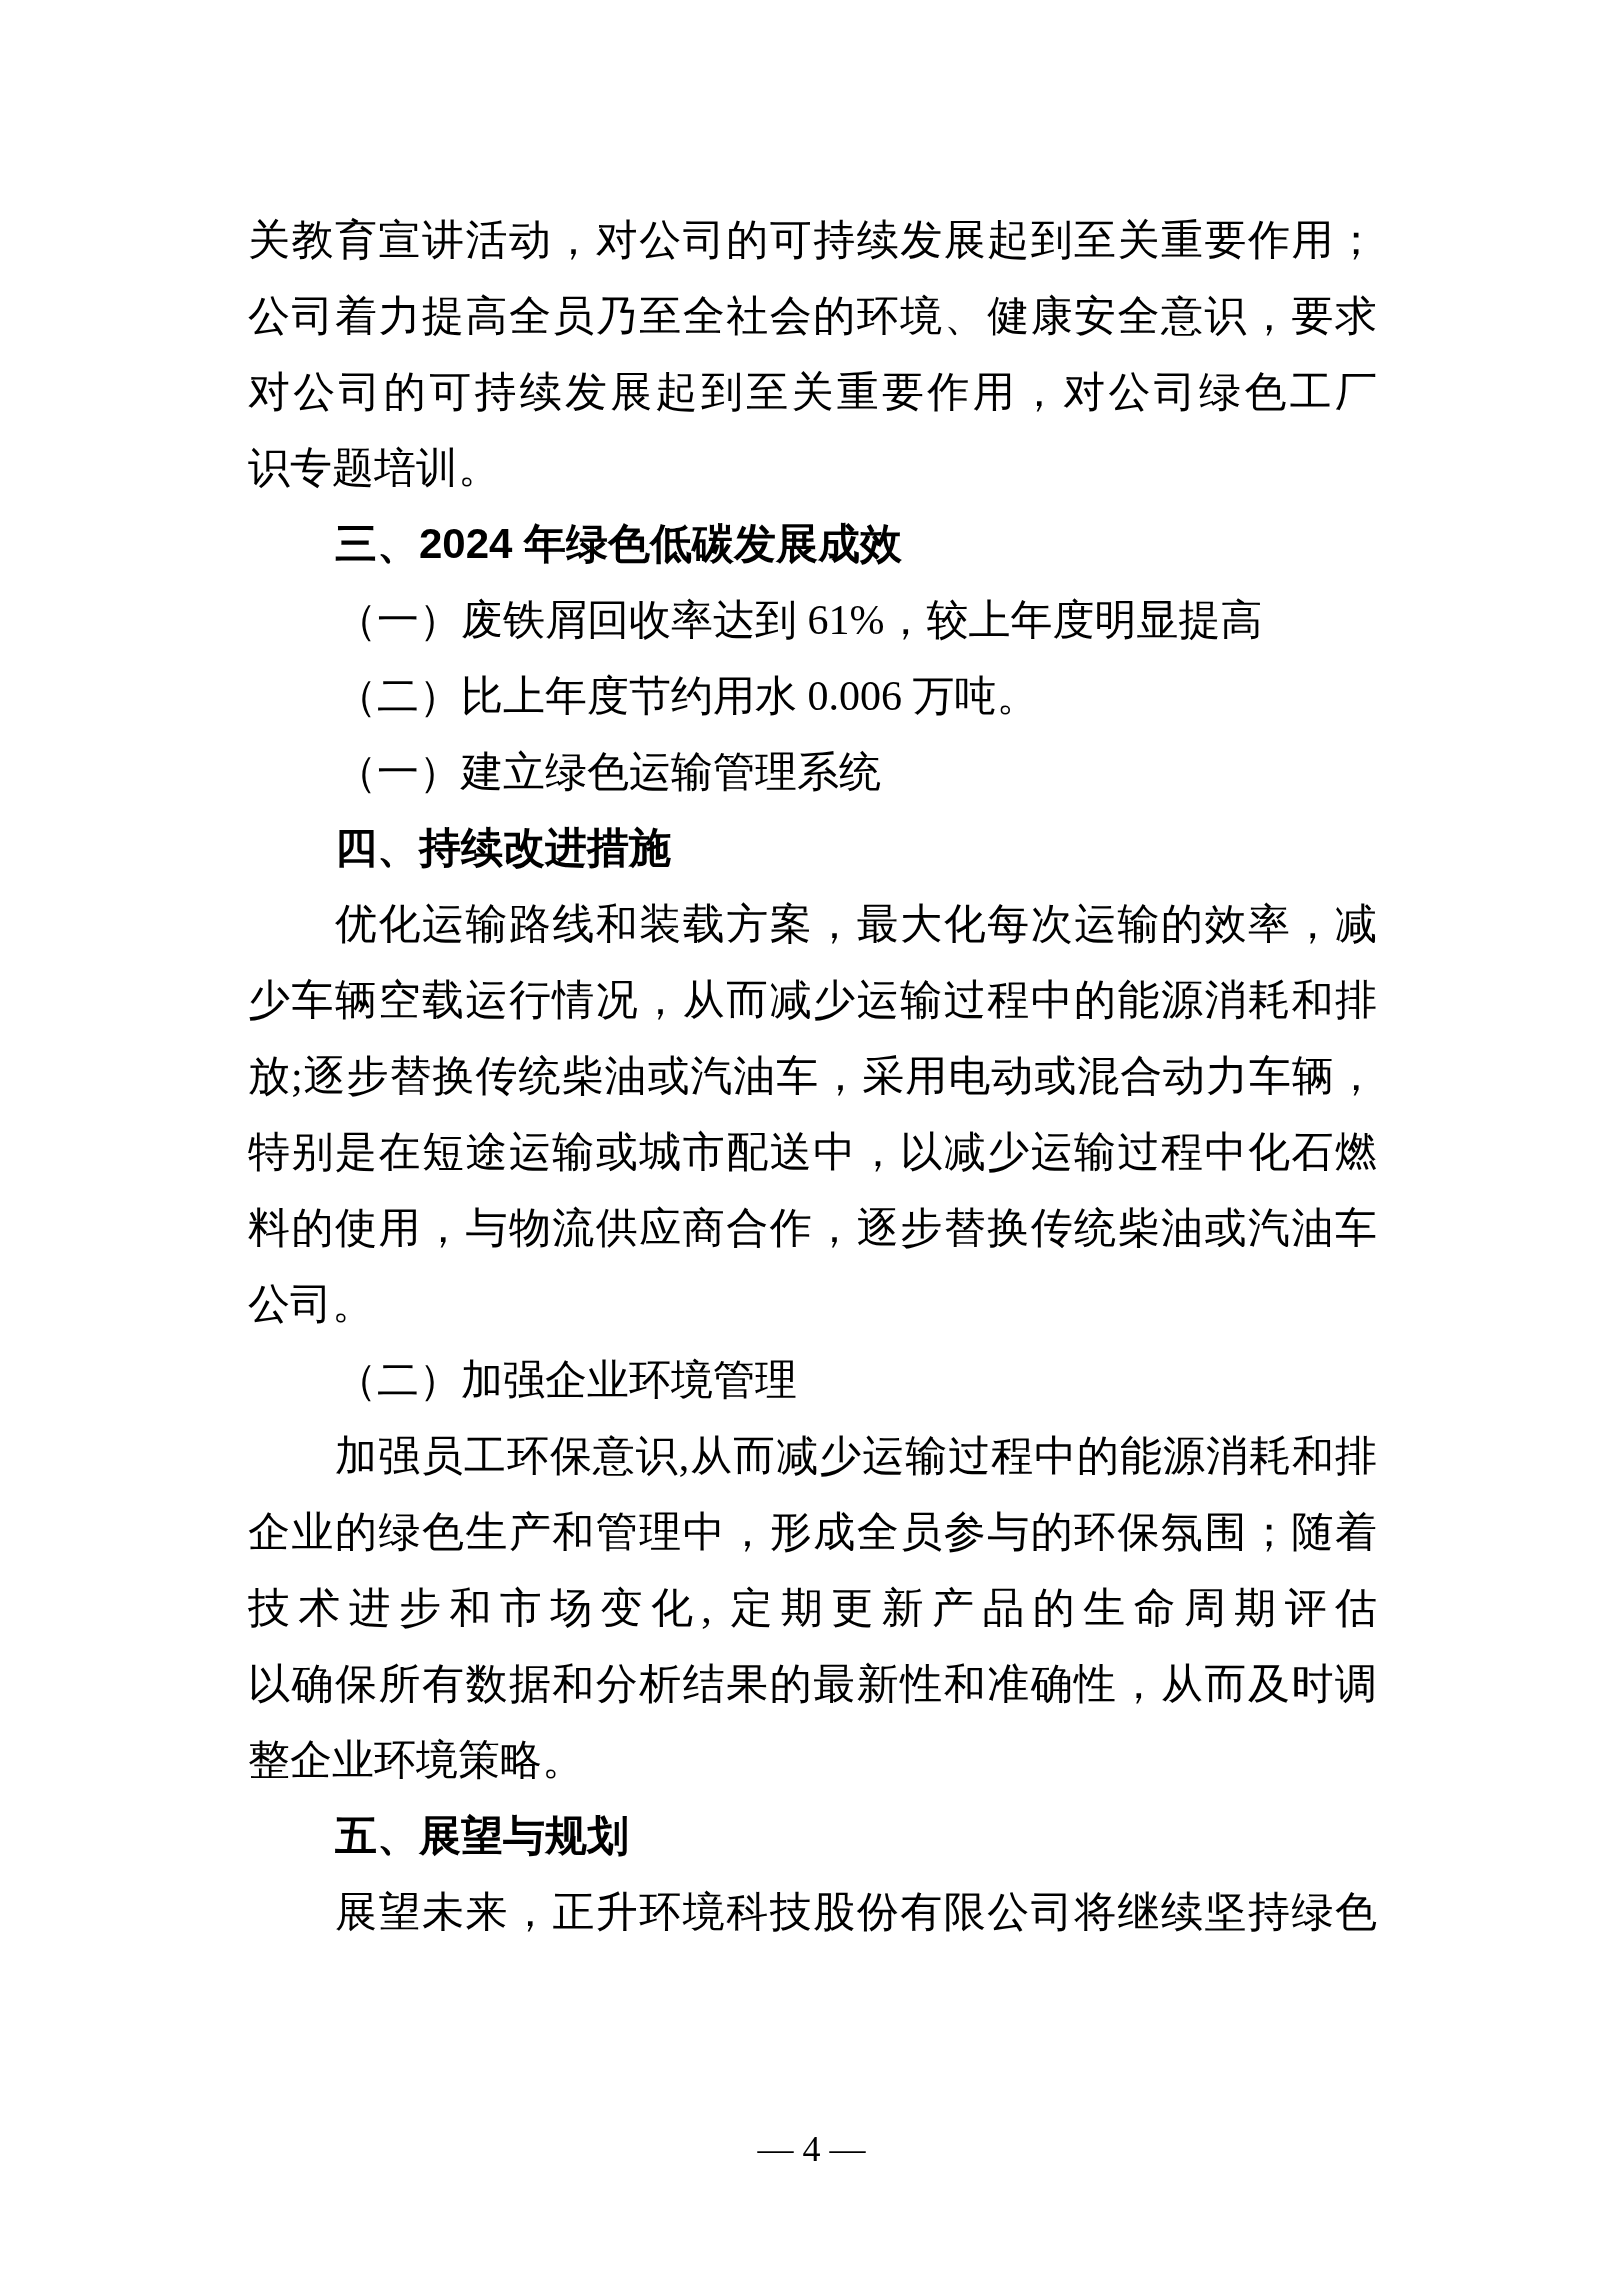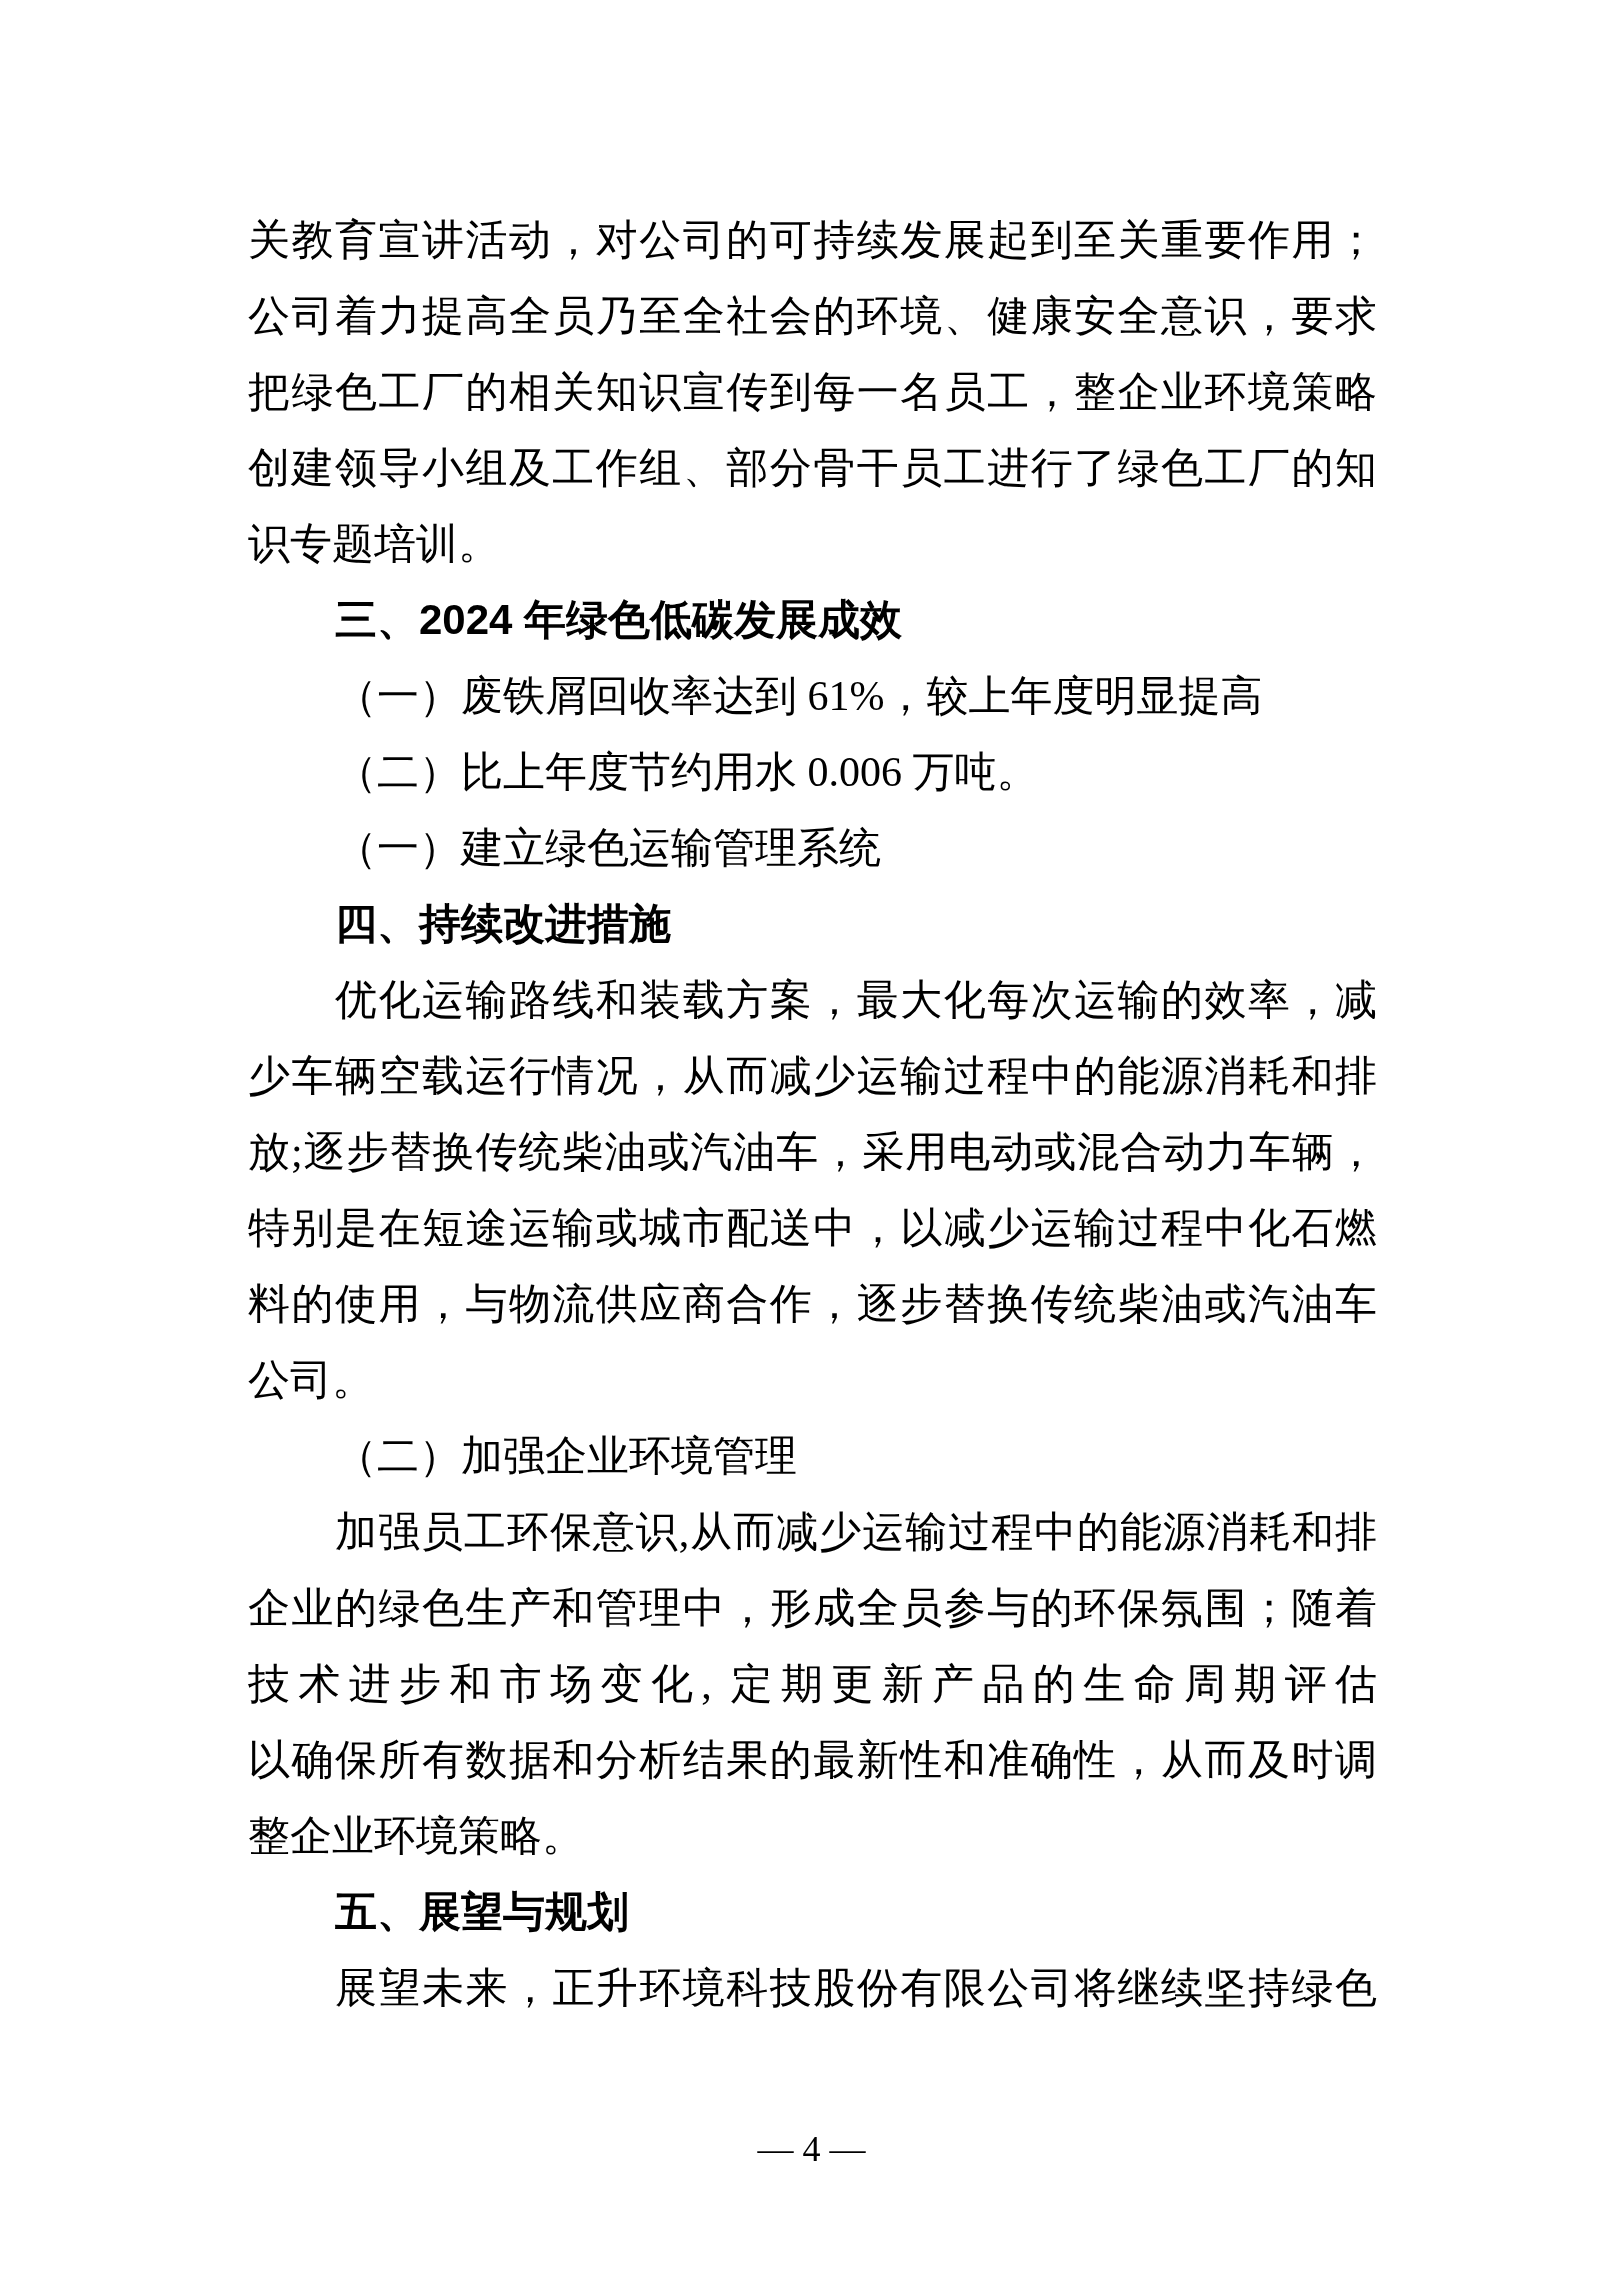--- a/index.html
+++ b/index.html
@@ -63,22 +63,21 @@
     font-family: "Liberation Serif", "DejaVu Serif", serif;
   }
 </style>
 </head>
 <body>
 
 <div class="page">
   <main id="lines" class="text-block">
       <div class="line body justify">关教育宣讲活动，对公司的可持续发展起到至关重要作用；</div>
       <div class="line body justify">公司着力提高全员乃至全社会的环境、健康安全意识，要求</div>
-      <div class="line body justify">把绿色工厂的相关知识宣传到每一名员工，整企业环境策略</div>
-      <div class="line body justify">创建领导小组及工作组、部分骨干员工进行了绿色工厂的知</div>
+      <div class="line body justify">对公司的可持续发展起到至关重要作用，对公司绿色工厂</div>
       <div class="line body">识专题培训。</div>
       <div class="line heading indent">三、2024 年绿色低碳发展成效</div>
       <div class="line body indent">（一）废铁屑回收率达到 61%，较上年度明显提高</div>
       <div class="line body indent">（二）比上年度节约用水 0.006 万吨。</div>
       <div class="line subheading indent">（一）建立绿色运输管理系统</div>
       <div class="line heading indent">四、持续改进措施</div>
       <div class="line body indent justify">优化运输路线和装载方案，最大化每次运输的效率，减</div>
       <div class="line body justify">少车辆空载运行情况，从而减少运输过程中的能源消耗和排</div>
       <div class="line body justify">放;逐步替换传统柴油或汽油车，采用电动或混合动力车辆，</div>
       <div class="line body justify">特别是在短途运输或城市配送中，以减少运输过程中化石燃</div>

